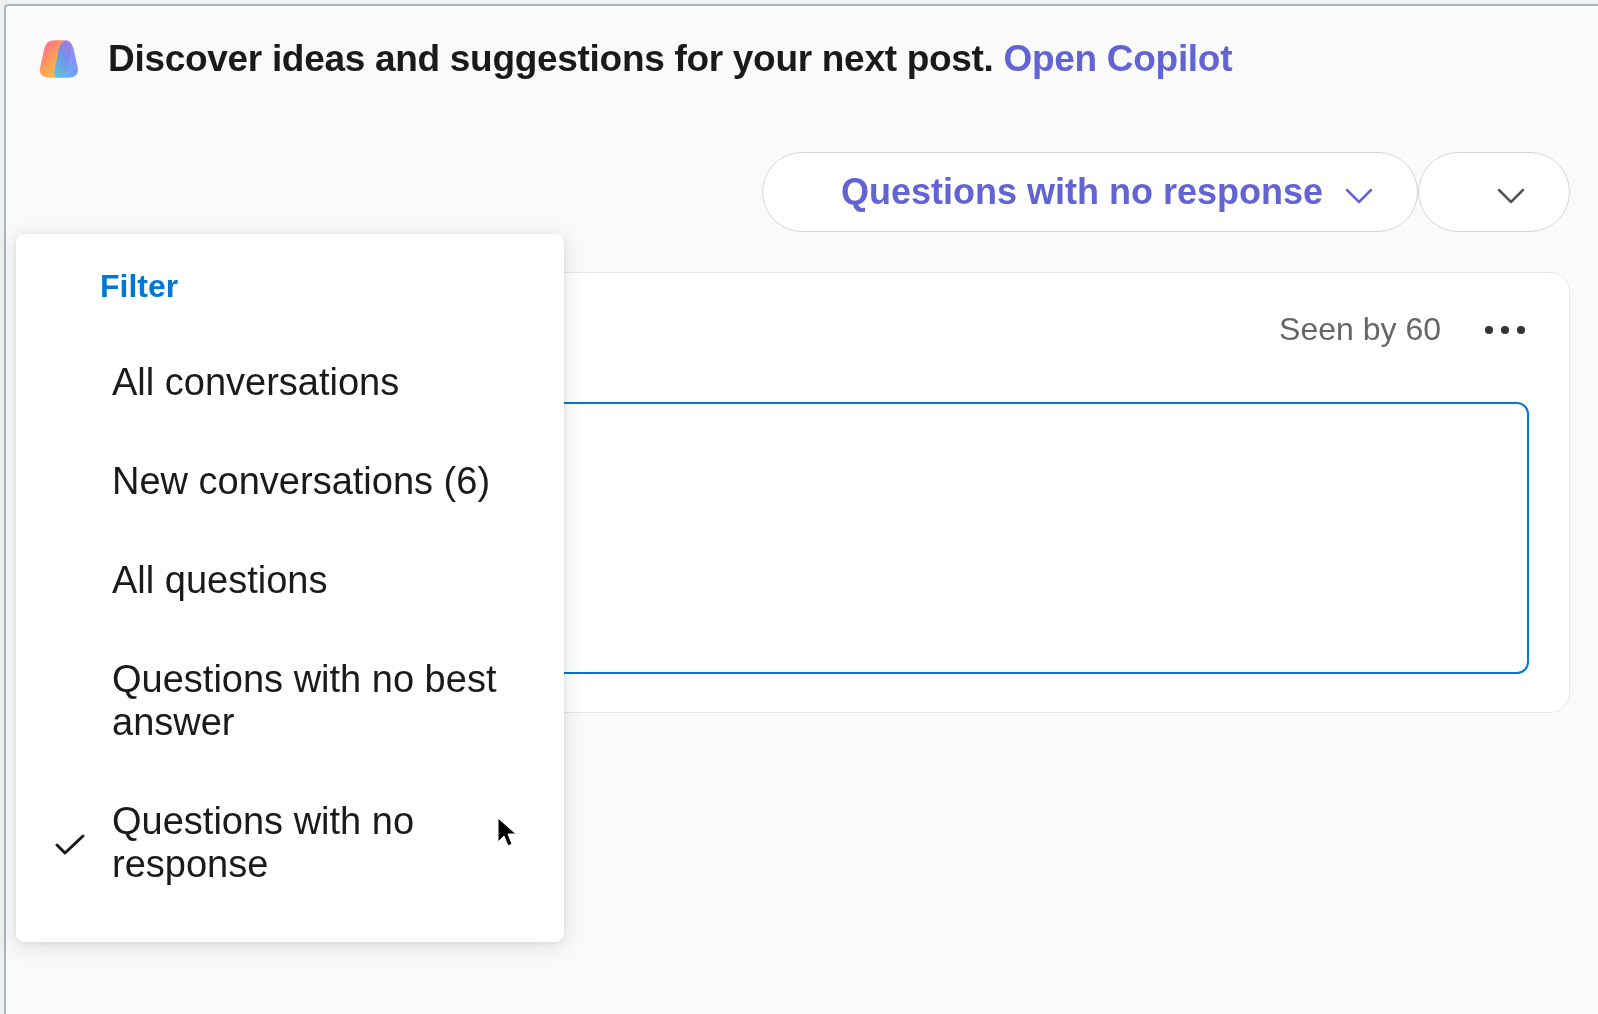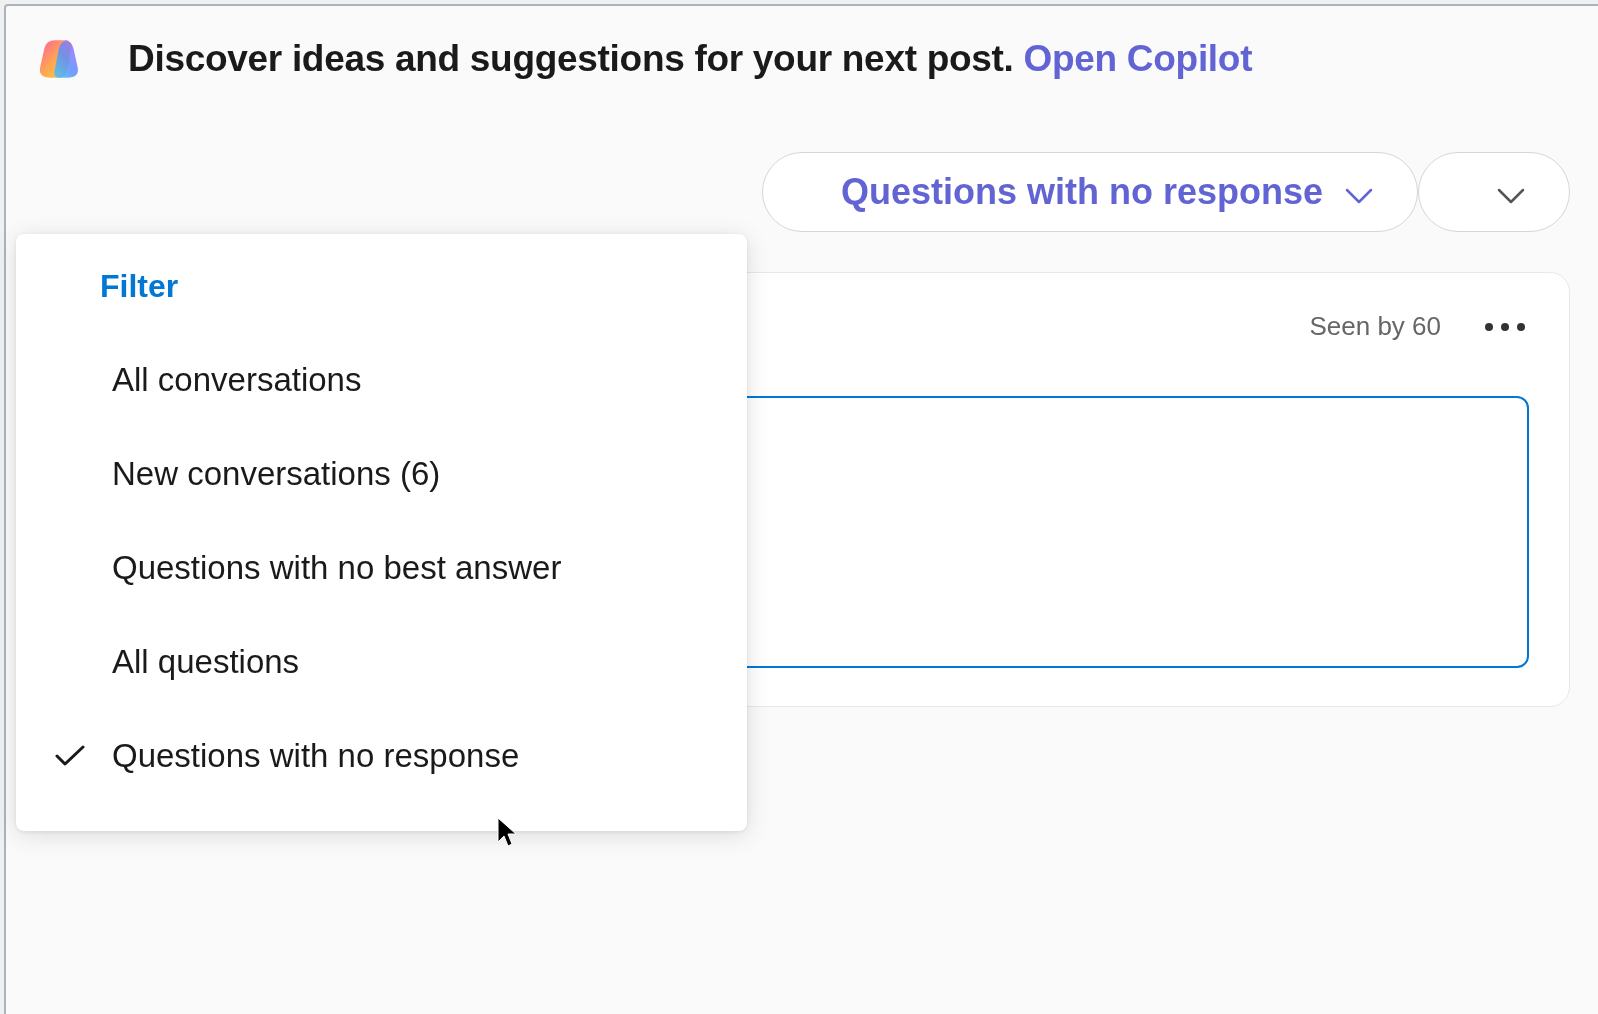--- a/index.html
+++ b/index.html
@@ -30,21 +30,20 @@
     .copilot-icon {
       width: 50px;
       height: 50px;
       flex-shrink: 0;
     }
     .banner-text {
       font-size: 37px;
       font-weight: 600;
       color: #1a1a1a;
       letter-spacing: -0.3px;
-      margin-left: 20px;
     }
     .banner-link {
       color: #6264d4;
       font-weight: 600;
     }
     .filters-row {
       display: flex;
       justify-content: flex-end;
       margin-bottom: 40px;
       position: relative;
@@ -67,38 +66,38 @@
       font-weight: 600;
     }
     .chevron-down {
       width: 28px;
       height: 16px;
     }
     .dropdown-menu {
       position: absolute;
       top: 82px;
       left: -20px;
-      width: 731px;
+      width: 548px;
       background: #ffffff;
       border-radius: 8px;
       box-shadow: 0 4px 24px rgba(0,0,0,0.12), 0 1px 4px rgba(0,0,0,0.08);
       padding: 34px 0 28px 0;
       z-index: 10;
     }
     .dropdown-header {
       font-size: 32px;
       font-weight: 600;
       color: #0078d4;
       padding: 0 84px 28px 84px;
     }
     .dropdown-item {
       display: flex;
       align-items: center;
       padding: 28px 12px 28px 38px;
-      font-size: 33px;
+      font-size: 38px;
       color: #1a1a1a;
       cursor: pointer;
     }
     .check-slot {
       width: 58px;
       display: flex;
       align-items: center;
       justify-content: flex-start;
       flex-shrink: 0;
     }
@@ -114,21 +113,21 @@
       position: relative;
     }
     .post-header {
       display: flex;
       justify-content: flex-end;
       align-items: center;
       gap: 40px;
       margin-bottom: 54px;
     }
     .seen-text {
-      font-size: 26px;
+      font-size: 32px;
       color: #666;
       font-weight: 400;
     }
     .more-dots {
       display: flex;
       gap: 8px;
       cursor: pointer;
       padding: 4px;
     }
     .dot {
@@ -208,26 +207,26 @@
         <span>All conversations</span>
       </div>
 
       <div class="dropdown-item">
         <span class="check-slot"></span>
         <span>New conversations (6)</span>
       </div>
 
       <div class="dropdown-item">
         <span class="check-slot"></span>
+        <span>All questions</span>
+      </div>
+
+      <div class="dropdown-item">
+        <span class="check-slot"></span>
         <span>Questions with no best answer</span>
-      </div>
-
-      <div class="dropdown-item">
-        <span class="check-slot"></span>
-        <span>All questions</span>
       </div>
 
       <div class="dropdown-item">
         <span class="check-slot">
           <span>
             <svg class="check-icon" viewBox="0 0 32 22">
               <path d="M 3 11 L 11 19 L 29 2" stroke="#1a1a1a" stroke-width="3" fill="none" stroke-linecap="round" stroke-linejoin="round"></path>
             </svg>
           </span>
         </span>

